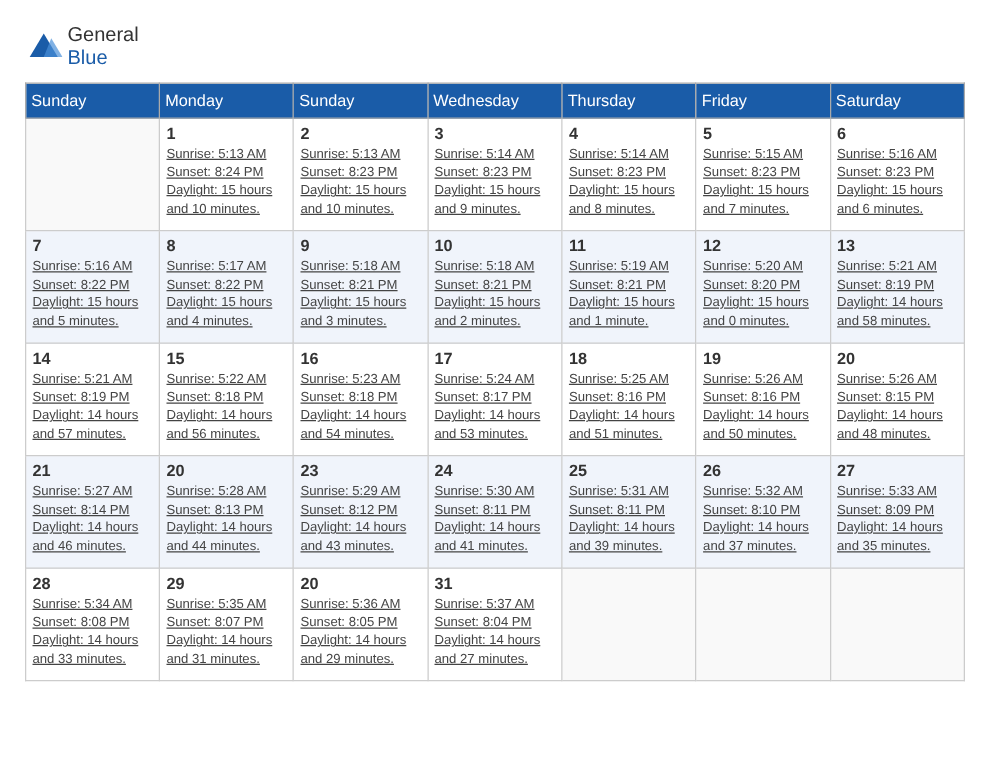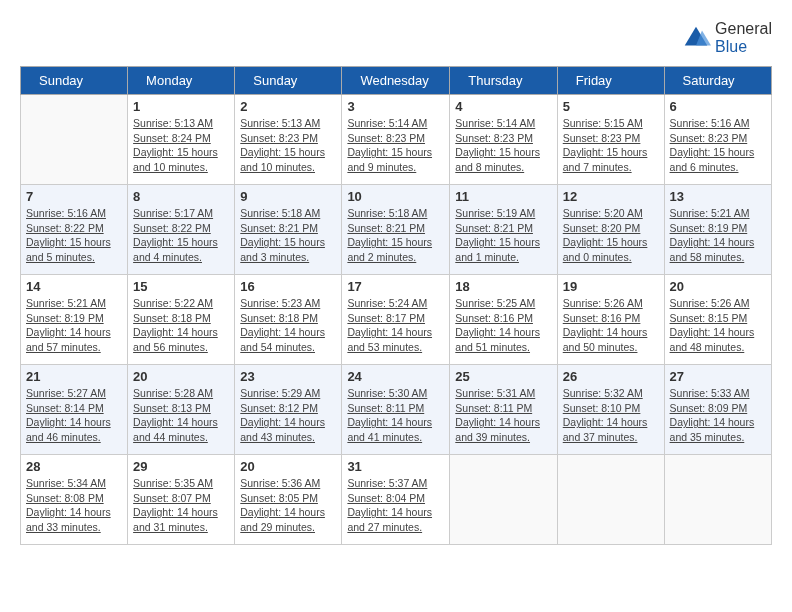--- a/index.html
+++ b/index.html
@@ -6,23 +6,22 @@
     body {
       font-family: Arial, sans-serif;
       background: #fff;
       width: 792px;
       min-height: 612px;
       padding: 20px;
     }
     .header {
       display: flex;
       justify-content: space-between;
-      align-items: flex-end;
+      align-items: center;
       margin-bottom: 10px;
-      flex-direction: column;
     }
     .logo {
       display: flex;
       align-items: center;
       gap: 4px;
     }
     .logo-general { color: #333; }
     .logo-blue { color: #1a5ca8; margin-top: 12px; }
     .logo-icon {
       width: 30px;
@@ -42,21 +41,21 @@
       color: #333;
     }
     .calendar {
       width: 100%;
       border-collapse: collapse;
       font-size: 11px;
     }
     .calendar th {
       background-color: #1a5ca8;
       color: #fff;
-      padding: 6px 18px;
+      padding: 6px 4px;
       text-align: left;
       font-size: 13px;
       font-weight: normal;
       border: 1px solid #aaa;
     }
     .calendar td {
       border: 1px solid #ccc;
       vertical-align: top;
       padding: 4px 5px;
       min-height: 80px;

